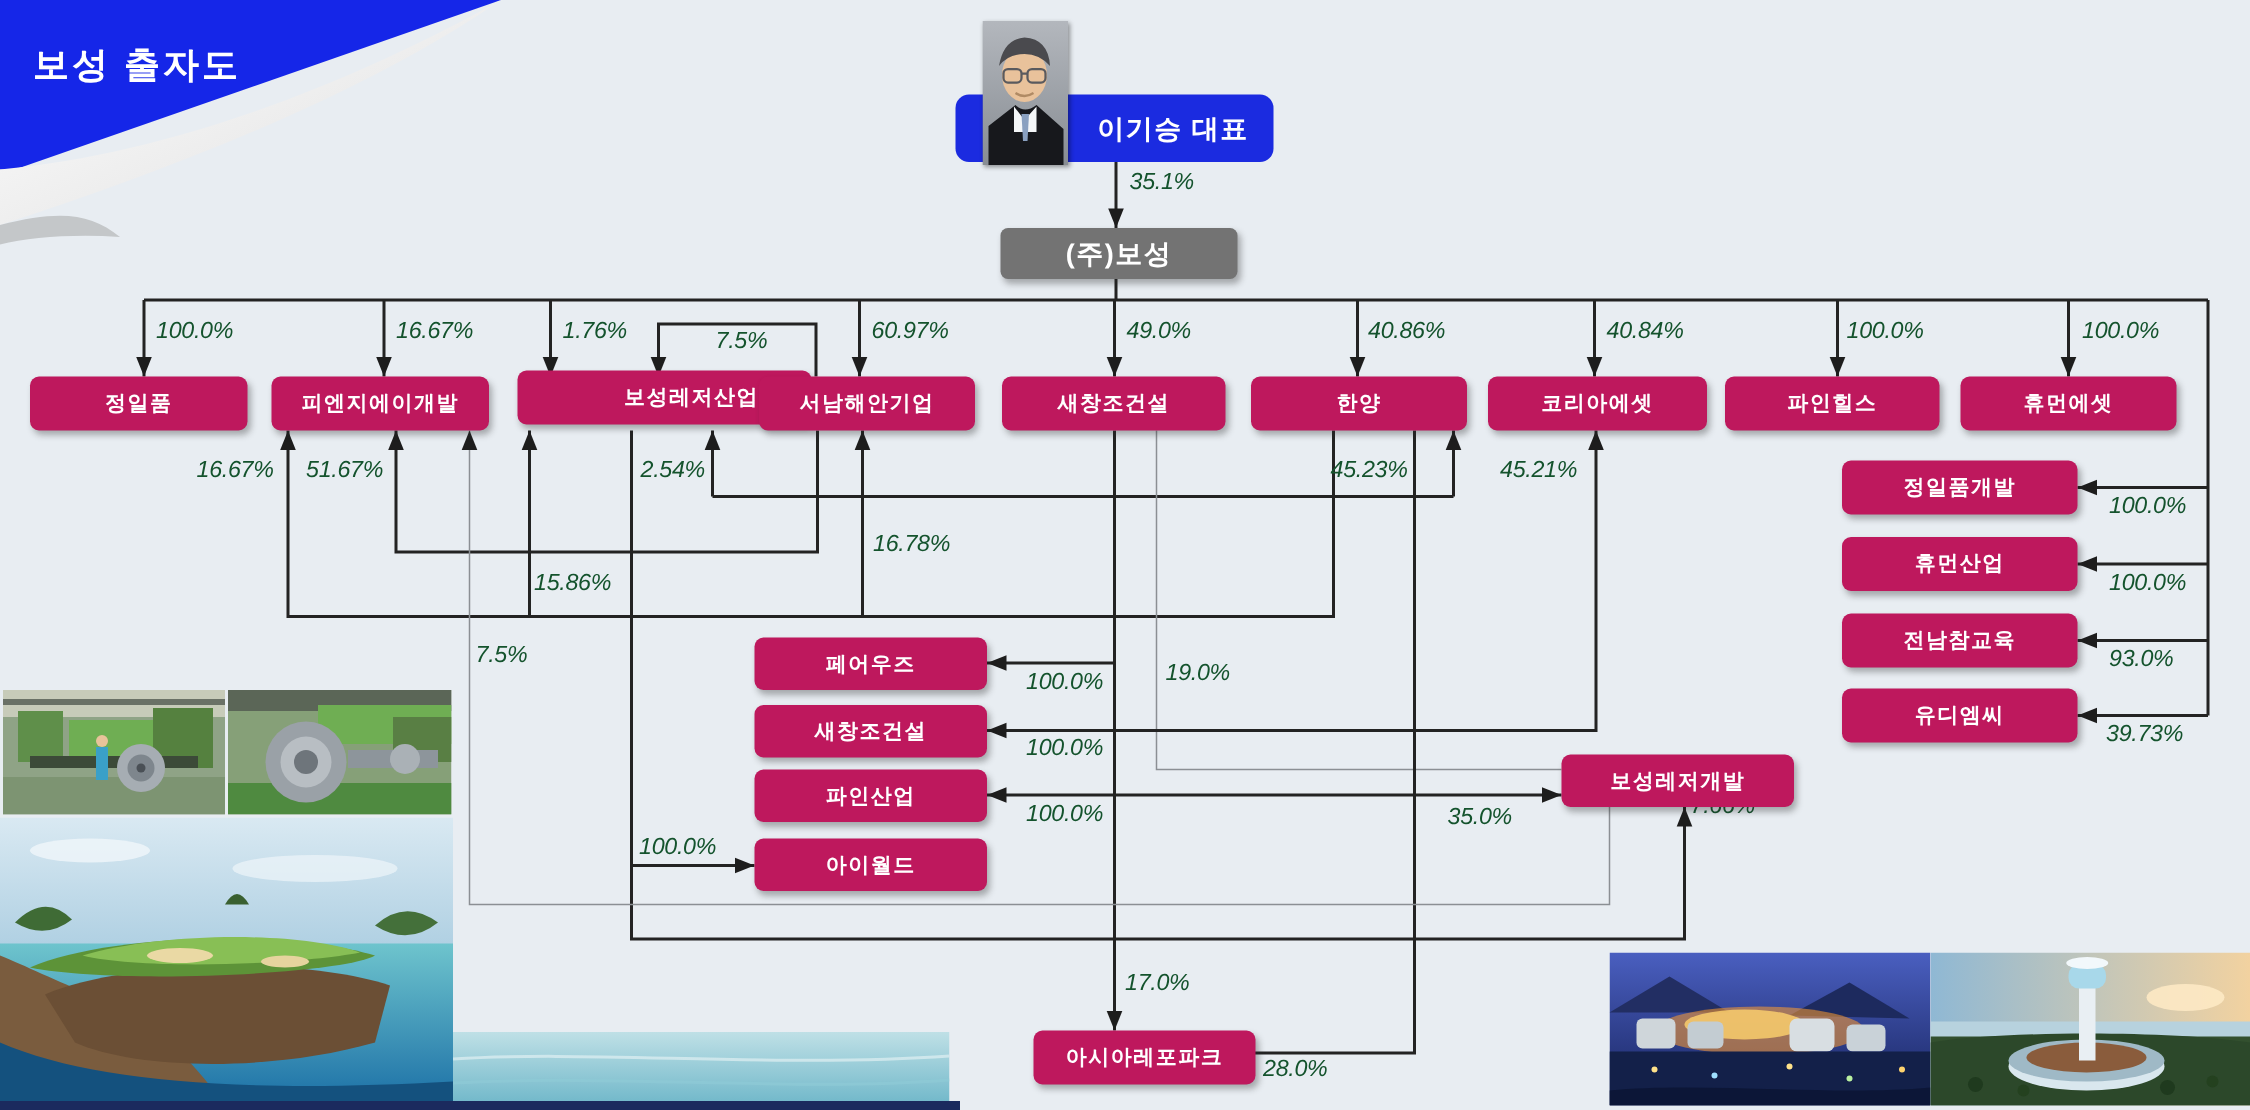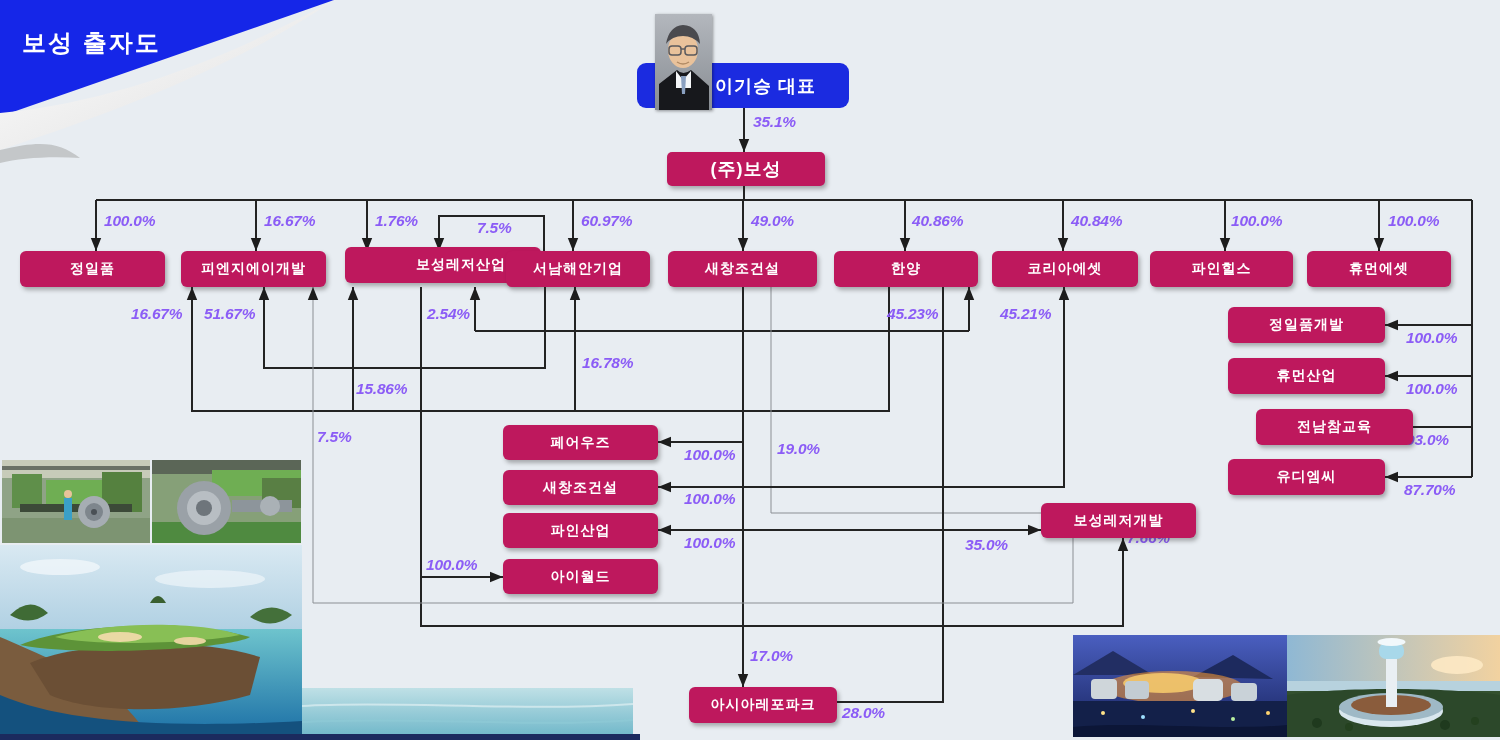--- a/index.html
+++ b/index.html
@@ -3,27 +3,27 @@
 <meta charset="utf-8">
 <style>
   html,body{margin:0;padding:0;background:#d8dde2;}
   #canvas{position:relative;width:1500px;height:740px;background:#e8edf2;overflow:hidden;
           font-family:"Liberation Sans","DejaVu Sans",sans-serif;}
   #canvas svg{display:block;}
   .abs{position:absolute;}
   .node{position:absolute;background:#be185d;color:#fff;font-weight:bold;font-size:14px;
         display:flex;align-items:center;justify-content:center;border-radius:6px;
         box-shadow:2px 3px 4px rgba(40,40,40,.35);letter-spacing:1px;white-space:nowrap;}
-  .plabel{position:absolute;font-style:italic;font-weight:bold;font-size:15.5px;color:#8b5cf6;
+  .plabel{position:absolute;font-style:italic;font-weight:normal;font-size:15.5px;color:#14532d;
           white-space:nowrap;letter-spacing:-0.2px;}
-  #root-box{position:absolute;left:667px;top:152px;width:158px;height:34px;background:#be185d;
+  #root-box{position:absolute;left:667px;top:152px;width:158px;height:34px;background:#737373;
             color:#fff;font-weight:bold;font-size:18px;display:flex;align-items:center;justify-content:center;
             border-radius:5px;letter-spacing:1px;box-shadow:2px 3px 4px rgba(40,40,40,.35);}
   #ceo-box{position:absolute;left:637px;top:63px;width:212px;height:45px;background:#1b2be0;
-           color:#fff;font-weight:bold;font-size:18px;display:flex;align-items:center;
+           color:#fff;font-weight:bold;font-size:18px;display:flex;align-items:center;justify-content:center;
            border-radius:9px;box-sizing:border-box;padding-left:78px;letter-spacing:1px;}
   #ceo-photo{position:absolute;left:655px;top:14px;width:57px;height:96px;box-shadow:1px 1px 3px rgba(0,0,0,.4);}
   #banner-title{position:absolute;left:22px;top:27px;color:#fff;font-weight:bold;font-size:24px;letter-spacing:2px;}
   #edges{position:absolute;left:0;top:0;pointer-events:none;}
   #bottom-bar{position:absolute;left:0;top:734px;width:640px;height:6px;background:#1b2a5e;}
 </style>
 </head>
 <body>
 
 <div id="canvas">
@@ -236,38 +236,38 @@
       <div class="plabel" style="left: 684px; top: 446px;">100.0%</div>
       <div class="plabel" style="left: 777px; top: 440px;">19.0%</div>
       <div class="plabel" style="left: 684px; top: 490px;">100.0%</div>
       <div class="plabel" style="left: 684px; top: 534px;">100.0%</div>
       <div class="plabel" style="left: 965px; top: 536px;">35.0%</div>
       <div class="plabel" style="left: 426px; top: 556px;">100.0%</div>
       <div class="plabel" style="left: 1127px; top: 529px;">7.66%</div>
       <div class="plabel" style="left: 1406px; top: 329px;">100.0%</div>
       <div class="plabel" style="left: 1406px; top: 380px;">100.0%</div>
       <div class="plabel" style="left: 1406px; top: 431px;">93.0%</div>
-      <div class="plabel" style="left: 1404px; top: 481px;">87.70%</div>
+      <div class="plabel" style="left: 1404px; top: 481px;">39.73%</div>
       <div class="plabel" style="left: 750px; top: 647px;">17.0%</div>
       <div class="plabel" style="left: 842px; top: 704px;">28.0%</div>
     </div>
 
   <div id="nodes">
       <div class="node" style="left: 20px; top: 251px; width: 145px; height: 36px;">정일품</div>
       <div class="node" style="left: 181px; top: 251px; width: 145px; height: 36px;">피엔지에이개발</div>
       <div class="node" style="left: 345px; top: 247px; width: 160px; height: 36px; padding-left: 36px;">보성레저산업</div>
       <div class="node" style="left: 506px; top: 251px; width: 144px; height: 36px;">서남해안기업</div>
       <div class="node" style="left: 668px; top: 251px; width: 149px; height: 36px;">새창조건설</div>
       <div class="node" style="left: 834px; top: 251px; width: 144px; height: 36px;">한양</div>
       <div class="node" style="left: 992px; top: 251px; width: 146px; height: 36px;">코리아에셋</div>
       <div class="node" style="left: 1150px; top: 251px; width: 143px; height: 36px;">파인힐스</div>
       <div class="node" style="left: 1307px; top: 251px; width: 144px; height: 36px;">휴먼에셋</div>
       <div class="node" style="left: 1228px; top: 307px; width: 157px; height: 36px;">정일품개발</div>
       <div class="node" style="left: 1228px; top: 358px; width: 157px; height: 36px;">휴먼산업</div>
-      <div class="node" style="left: 1228px; top: 409px; width: 157px; height: 36px; margin-left: 28px;">전남참교육</div>
+      <div class="node" style="left: 1228px; top: 409px; width: 157px; height: 36px;">전남참교육</div>
       <div class="node" style="left: 1228px; top: 459px; width: 157px; height: 36px;">유디엠씨</div>
       <div class="node" style="left: 503px; top: 425px; width: 155px; height: 35px;">페어우즈</div>
       <div class="node" style="left: 503px; top: 470px; width: 155px; height: 35px;">새창조건설</div>
       <div class="node" style="left: 503px; top: 513px; width: 155px; height: 35px;">파인산업</div>
       <div class="node" style="left: 503px; top: 559px; width: 155px; height: 35px;">아이월드</div>
       <div class="node" style="left: 1041px; top: 503px; width: 155px; height: 35px;">보성레저개발</div>
       <div class="node" style="left: 669px; top: 687px; width: 148px; height: 36px; margin-left: 20px;">아시아레포파크</div>
     </div>
 
   <div id="root-box">

